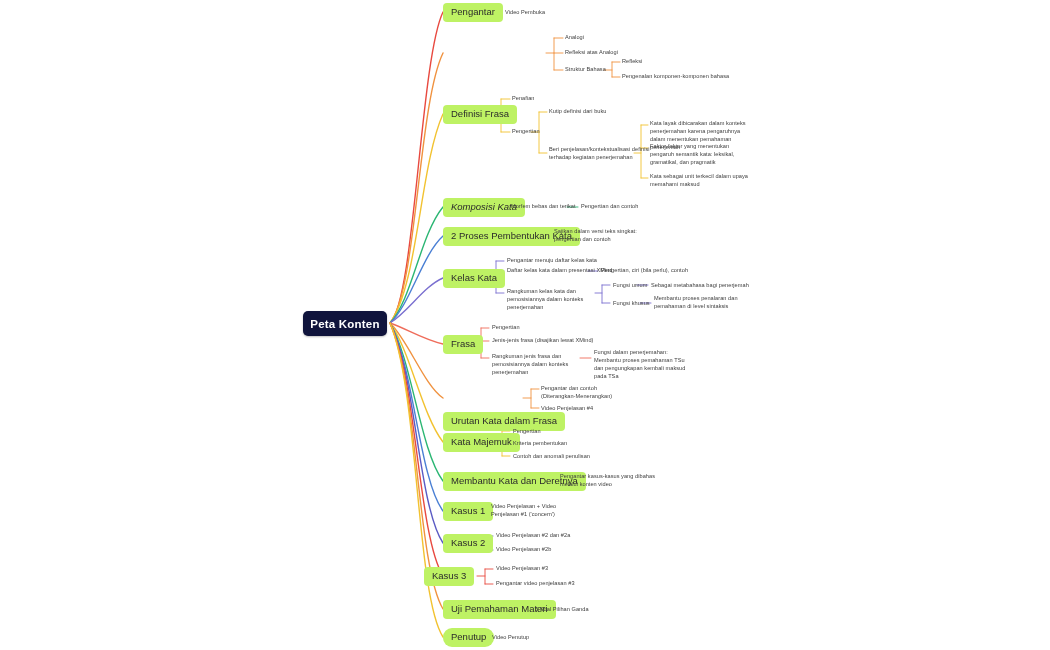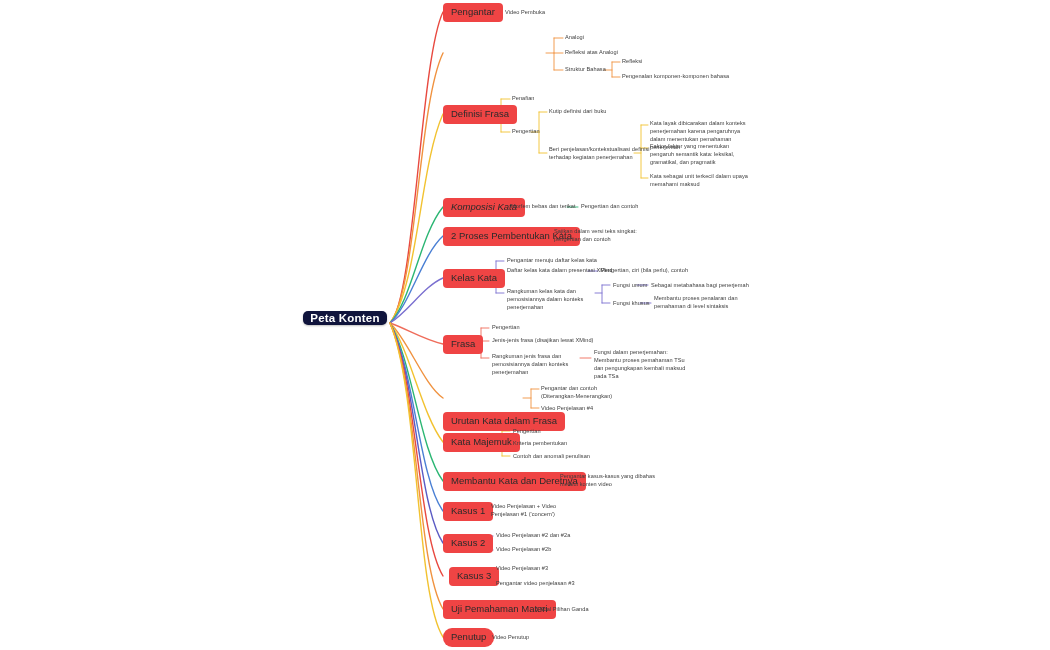--- a/index.html
+++ b/index.html
@@ -6,30 +6,30 @@
   body{
     width:1050px;height:650px;background:#ffffff;overflow:hidden;
     font-family:"Liberation Sans","DejaVu Sans",sans-serif;
     position:relative;
   }
   #canvas{position:absolute;inset:0;width:1050px;height:650px;}
   svg#wires{position:absolute;left:0;top:0;width:1050px;height:650px;pointer-events:none;}
 
   
   .center-node{
-    position:absolute;left:303px;top:311px;width:84px;height:14px;
+    position:absolute;left:303px;top:311px;width:84px;height:25px;
     background:#10143c;border-radius:5px;
     display:flex;align-items:center;justify-content:center;
     color:#ffffff;font-size:11.5px;font-weight:bold;letter-spacing:.2px;
     box-shadow:0 1px 2px rgba(0,0,0,.25);
   }
 
   
   .topic{
-    position:absolute;background:#ef4444;border-radius:4px;
+    position:absolute;background:#bef264;border-radius:4px;
     padding:4px 8px;font-size:9.5px;color:#2b2b2b;white-space:nowrap;
     line-height:1.15;
   }
 
   
   .leaf{
     position:absolute;font-size:5.6px;color:#3d3d3d;line-height:1.45;
     letter-spacing:.05px;
   }
   .leaf.w2{width:92px;}
@@ -112,21 +112,21 @@
   <div class="topic" style="left:443px;top:105px;">Definisi Frasa</div>
   <div class="topic" style="left:443px;top:198px;font-style:italic;">Komposisi Kata</div>
   <div class="topic" style="left:443px;top:227px;">2 Proses Pembentukan Kata</div>
   <div class="topic" style="left:443px;top:269px;">Kelas Kata</div>
   <div class="topic" style="left:443px;top:335px;">Frasa</div>
   <div class="topic" style="left:443px;top:412px;">Urutan Kata dalam Frasa</div>
   <div class="topic" style="left:443px;top:433px;">Kata Majemuk</div>
   <div class="topic" style="left:443px;top:472px;">Membantu Kata dan Deretnya</div>
   <div class="topic" style="left:443px;top:502px;">Kasus 1</div>
   <div class="topic" style="left:443px;top:534px;">Kasus 2</div>
-  <div class="topic" style="left:449px;top:567px;">Kasus 3</div>
+  <div class="topic" style="left:424px;top:567px;">Kasus 3</div>
   <div class="topic" style="left:443px;top:600px;">Uji Pemahaman Materi</div>
   <div class="topic" style="left:443px;top:628px;border-radius:9px;">Penutup</div>
 
   <div class="leaf" style="left:505px;top:8px;">Video Pembuka</div>
 
   <div class="leaf" style="left:565px;top:33px;">Analogi</div>
   <div class="leaf" style="left:565px;top:48px;">Refleksi atas Analogi</div>
   <div class="leaf" style="left:565px;top:65px;">Struktur Bahasa</div>
   <div class="leaf" style="left:622px;top:57px;">Refleksi</div>
   <div class="leaf" style="left:622px;top:72px;">Pengenalan komponen-komponen bahasa</div>

